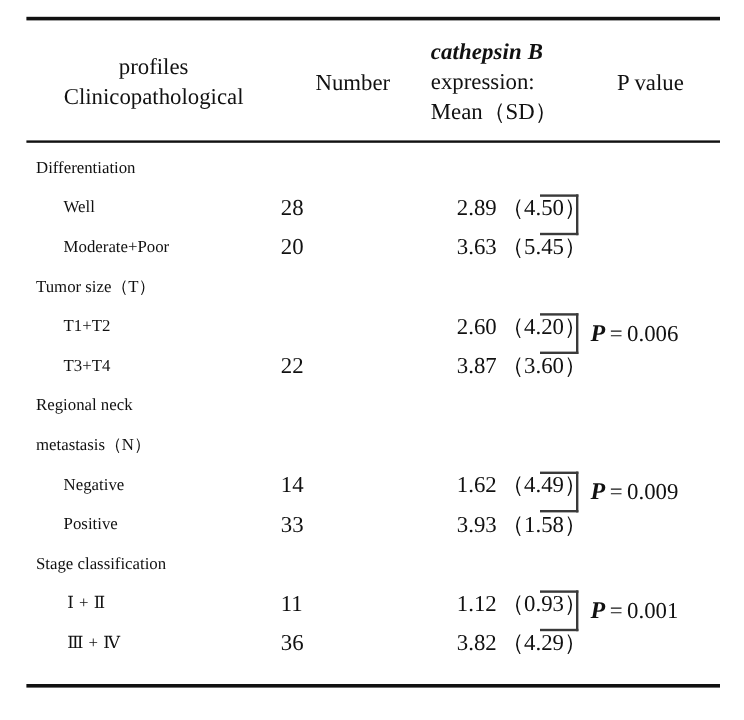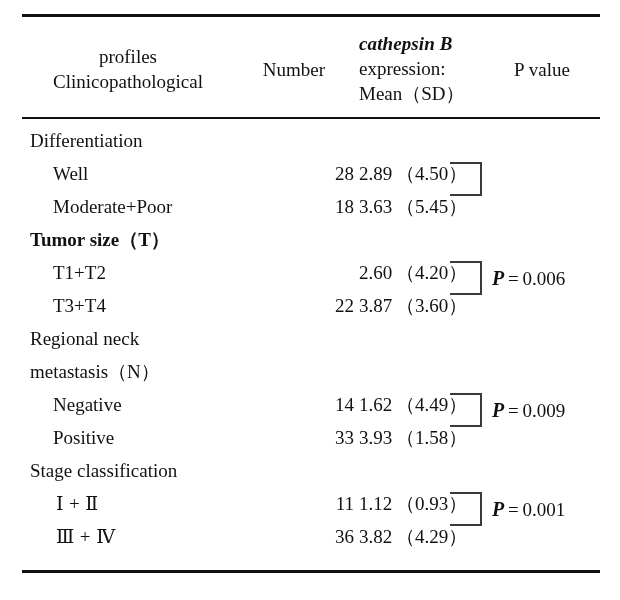--- a/index.html
+++ b/index.html
@@ -86,42 +86,42 @@
   }
   .row {
     position: relative;
     height: 33px;
   }
 
   .cell-label {
     position: absolute;
     left: 8px;
     top: 3px;
-    font-size: 19px;
+    font-size: 14px;
     line-height: 27px;
     white-space: pre;
   }
   .cell-label.indent { left: 31px; }
   .cell-label.roman  { left: 34px; letter-spacing: 0.4px; }
 
   .cell-number {
     position: absolute;
     left: 212px;
     top: 3px;
     width: 120px;
-    text-align: right;
+    text-align: left;
     font-size: 19px;
     line-height: 27px;
   }
   .cell-expr {
     position: absolute;
     left: 337px;
     top: 3px;
     width: 130px;
-    text-align: left;
+    text-align: right;
     font-size: 19px;
     line-height: 27px;
     white-space: pre;
   }
 
   
   .pgroup {
     position: absolute;
     left: 428px;
     width: 172px;
@@ -179,27 +179,27 @@
       <div class="row" style="position: absolute; left: 0px; top: 0px; width: 578px;">
         <div class="cell-label">Differentiation</div>
       </div>
       <div class="row" style="position: absolute; left: 0px; top: 33px; width: 578px;">
         <div class="cell-label indent">Well</div>
         <div class="cell-number">28</div>
         <div class="cell-expr">2.89 （4.50）</div>
       </div>
       <div class="row" style="position: absolute; left: 0px; top: 66px; width: 578px;">
         <div class="cell-label indent">Moderate+Poor</div>
-        <div class="cell-number">18</div>
+        <div class="cell-number">20</div>
         <div class="cell-expr">3.63 （5.45）</div>
       </div>
       <div class="pgroup" style="top: 33px;">
         <div class="bracket"></div>
       </div>
-      <div class="row" style="position: absolute; left: 0px; top: 99px; width: 578px; font-weight: bold;">
+      <div class="row" style="position: absolute; left: 0px; top: 99px; width: 578px;">
         <div class="cell-label">Tumor size（T）</div>
       </div>
       <div class="row" style="position: absolute; left: 0px; top: 132px; width: 578px;">
         <div class="cell-label indent">T1+T2</div>
         <div class="cell-expr">2.60 （4.20）</div>
       </div>
       <div class="row" style="position: absolute; left: 0px; top: 165px; width: 578px;">
         <div class="cell-label indent">T3+T4</div>
         <div class="cell-number">22</div>
         <div class="cell-expr">3.87 （3.60）</div>

